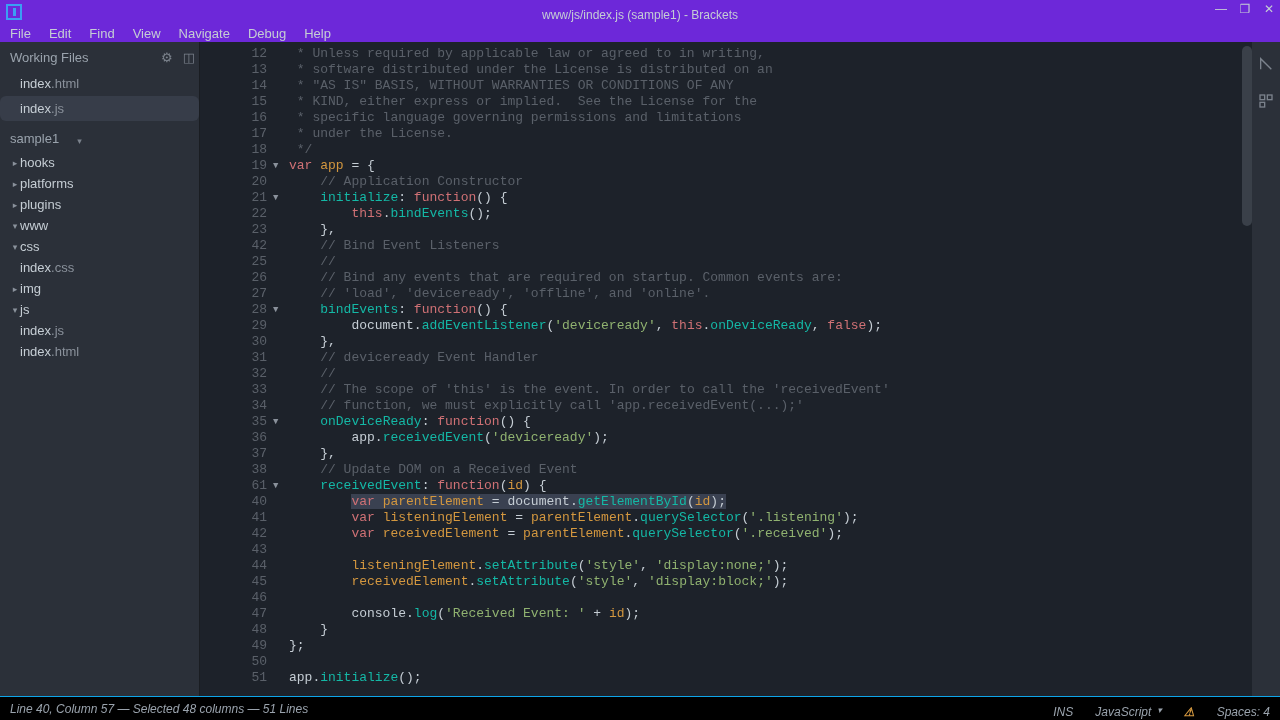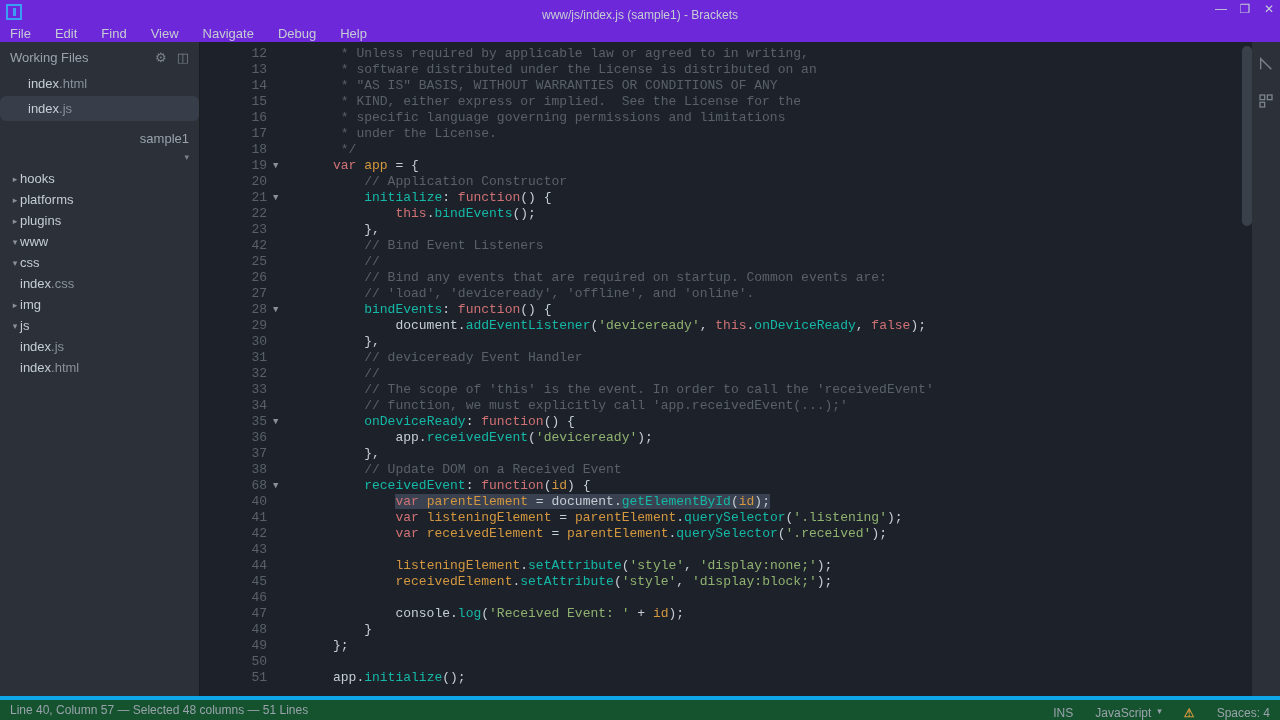--- a/index.html
+++ b/index.html
@@ -21,59 +21,59 @@
 .titlebar .app-icon {
   position:absolute; left:6px; top:4px;
   width:16px; height:16px; border:2px solid #3b9ef3;
   display:flex; align-items:center; justify-content:center;
 }
 .titlebar .app-icon::before { content:""; width:3px; height:8px; background:#3b9ef3; }
 .titlebar .title { color:#c5cdd4; font-size:12px; margin-top:4px;}
 .win-controls { position:absolute; right:4px; top:2px; display:flex; gap:10px;}
 .win-controls span { width:14px; text-align:center; font-size:12px; color:#c5cdd4; cursor:pointer;}
 
-.menubar { position:absolute; left:2px; top:22px; display:flex; gap:8px;}
+.menubar { position:absolute; left:2px; top:22px; display:flex; gap:2px;}
 .menubar span { padding:4px 8px; color:#c5cdd4; font-size:13px;}
 
 .main { display:flex; height:calc(100% - 42px - 24px);}
 .sidebar { width:200px; background:#2b3039; display:flex; flex-direction:column; border-right:1px solid #1a1d22;}
-.wf-header { display:flex; align-items:center; justify-content:space-between; padding:8px 10px 6px 10px; color:#9aa3ad;}
+.wf-header { display:flex; align-items:center; justify-content:space-between; padding:8px 4px 6px 10px; color:#9aa3ad;}
 .wf-header .iconrow { display:flex; gap:10px; color:#7b828c;}
-.wf-list .item { padding:5px 10px 5px 28px; color:#c5cdd4;}
+.wf-list .item { padding:5px 10px 5px 20px; color:#c5cdd4;}
 .wf-list .item.active { background:#373d49;border-radius:6px;}
 .wf-list .item .ext { color:#8a919b;}
-.proj-header { padding:10px 10px 6px 10px; color:#9aa3ad; display:flex; align-items:flex-end; gap:6px;flex-direction:column;}
+.proj-header { padding:10px 10px 6px 10px; color:#9aa3ad; display:flex; align-items:flex-end; gap:18px;}
 .proj-header .drop { font-size:9px; color:#7b828c;}
 .tree { font-size:13px;}
 .tree .row { padding:3px 0 3px 10px; display:flex; align-items:center; color:#c5cdd4;}
 .tree .caret { width:10px; font-size:9px; color:#8a919b; display:inline-block; text-align:center;}
 .tree .row .ext { color:#8a919b;}
 .ind1{padding-left:14px;} .ind2{padding-left:30px;} .ind3{padding-left:44px;}
 
 .editor { flex:1; background:#1d222a; display:flex; font-family:Consolas,"Courier New",monospace; font-size:13px; line-height:16px; position:relative;padding-left:29px;}
 .gutter { width:44px; text-align:right; color:#5a6069; padding-right:6px; padding-top:4px;}
 .gutter div { height:16px;}
 .fold { width:16px; padding-top:4px;}
 .fold div { height:16px; font-size:9px; color:#8a919b; text-align:left;}
 .code { flex:1; padding-top:4px; white-space:pre; color:#c5cdd4; position:relative;}
-.code .ln { height:16px;margin-left:44px;}
+.code .ln { height:16px;}
 .c-key   { color:#d07175;}  
 .c-func  { color:#d07175;}  
 .c-var   { color:#d3973f;}  
 .c-prop  { color:#14b8a6;}  
 .c-str   { color:#90b270;}  
 .c-cmt   { color:#5a6069;}  
 .c-punc  { color:#c5cdd4;}
 .sel { background:#3a4151;}
 .scrollbar-v { position:absolute; right:28px; top:4px; width:10px; height:180px; background:#3a4049; border-radius:5px;}
 .rail { position:absolute; right:0; top:0; width:28px; height:100%; background:#2b3039; display:flex; flex-direction:column; align-items:center; padding-top:14px; gap:16px;}
 .rail svg { width:16px; height:16px; fill:none; stroke:#7b828c; stroke-width:2;}
 
-.status { height:24px; background:#14532d; color:#9aa3ad; font-size:12px;
-  display:flex; align-items:center; padding:0 10px; justify-content:space-between; border-top:4px solid #0ea5e9;}
+.status { height:24px; background:#000000; color:#9aa3ad; font-size:12px;
+  display:flex; align-items:center; padding:0 10px; justify-content:space-between; border-top:1px solid #0ea5e9;font-style:italic;}
 .status .right { display:flex; align-items:center; gap:22px;margin-top:6px;}
 .status .lang { display:flex; gap:6px;}
 .status .warn { color:#d3973f; font-weight:bold;}
 </style>
 </head>
 <body>
 
 <div class="titlebar">
   <div class="app-icon"></div>
   <div class="title">www/js/index.js (sample1) - Brackets</div>
@@ -180,21 +180,21 @@
         <div>29</div>
         <div>30</div>
         <div>31</div>
         <div>32</div>
         <div>33</div>
         <div>34</div>
         <div>35</div>
         <div>36</div>
         <div>37</div>
         <div>38</div>
-        <div>68</div>
+        <div>61</div>
         <div>40</div>
         <div>41</div>
         <div>42</div>
         <div>43</div>
         <div>44</div>
         <div>45</div>
         <div>46</div>
         <div>47</div>
         <div>48</div>
         <div>49</div>

